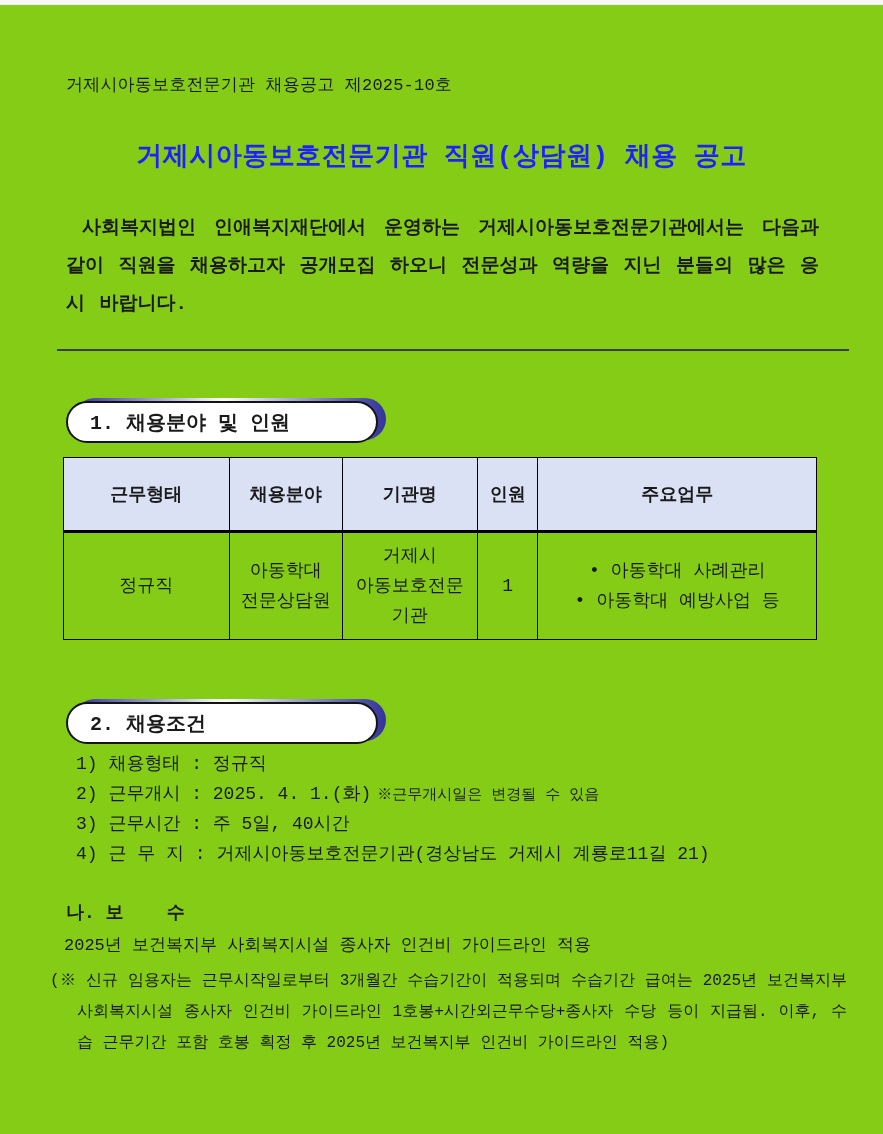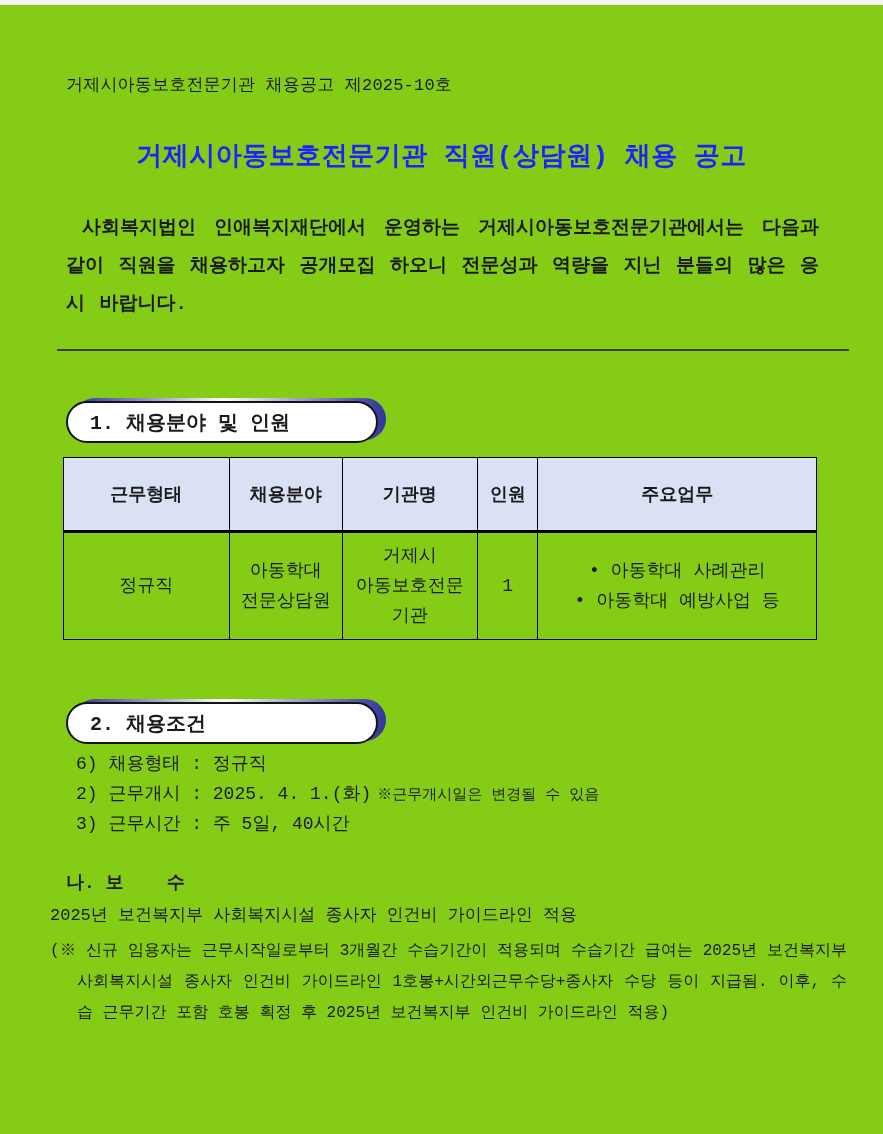--- a/index.html
+++ b/index.html
@@ -136,21 +136,21 @@
   .sub-heading {
     margin: 30px 0 0 66px;
     font-size: 18px;
     font-weight: bold;
     white-space: pre;
   }
   .item-list { margin: 8px 0 0 76px; }
   .item { font-size: 18px; line-height: 29px; white-space: pre; }
   .item-note { font-size: 15px; color: #222; margin-left: 6px; }
   .pay-line {
-    margin: 8px 0 0 50px;
+    margin: 8px 0 0 64px;
     font-size: 17px;
     line-height: 28px;
   }
   .pay-note {
     margin: 6px 36px 0 50px;
     font-size: 16px;
     line-height: 31px;
     text-align: justify;
     word-break: break-all;
     padding-left: 27px;
@@ -219,23 +219,24 @@
 
   <div class="pill-wrap second">
     <div class="pill-shadow"></div>
     <div class="pill">
       <span>2. 채용조건</span>
     </div>
   </div>
 
 
   <div class="item-list">
-    <div class="item"><span>6) 채용형태 : 정규직</span><span class="item-note"></span></div>
+    <div class="item"><span>1) 채용형태 : 정규직</span><span class="item-note"></span></div>
     <div class="item"><span>2) 근무개시 : 2025. 4. 1.(화)</span><span class="item-note">※근무개시일은 변경될 수 있음</span></div>
     <div class="item"><span>3) 근무시간 : 주 5일, 40시간</span><span class="item-note"></span></div>
+    <div class="item"><span>4) 근 무 지 : 거제시아동보호전문기관(경상남도 거제시 계룡로11길 21)</span><span class="item-note"></span></div>
   </div>
 
   <div class="sub-heading">나. 보    수</div>
 
   <div class="pay-line">2025년 보건복지부 사회복지시설 종사자 인건비 가이드라인 적용</div>
 
   <p class="pay-note">(※ 신규 임용자는 근무시작일로부터 3개월간 수습기간이 적용되며 수습기간 급여는 2025년 보건복지부 사회복지시설 종사자 인건비 가이드라인 1호봉+시간외근무수당+종사자 수당 등이 지급됨. 이후, 수습 근무기간 포함 호봉 획정 후 2025년 보건복지부 인건비 가이드라인 적용)</p>
 </div>
 
 </body></html>

